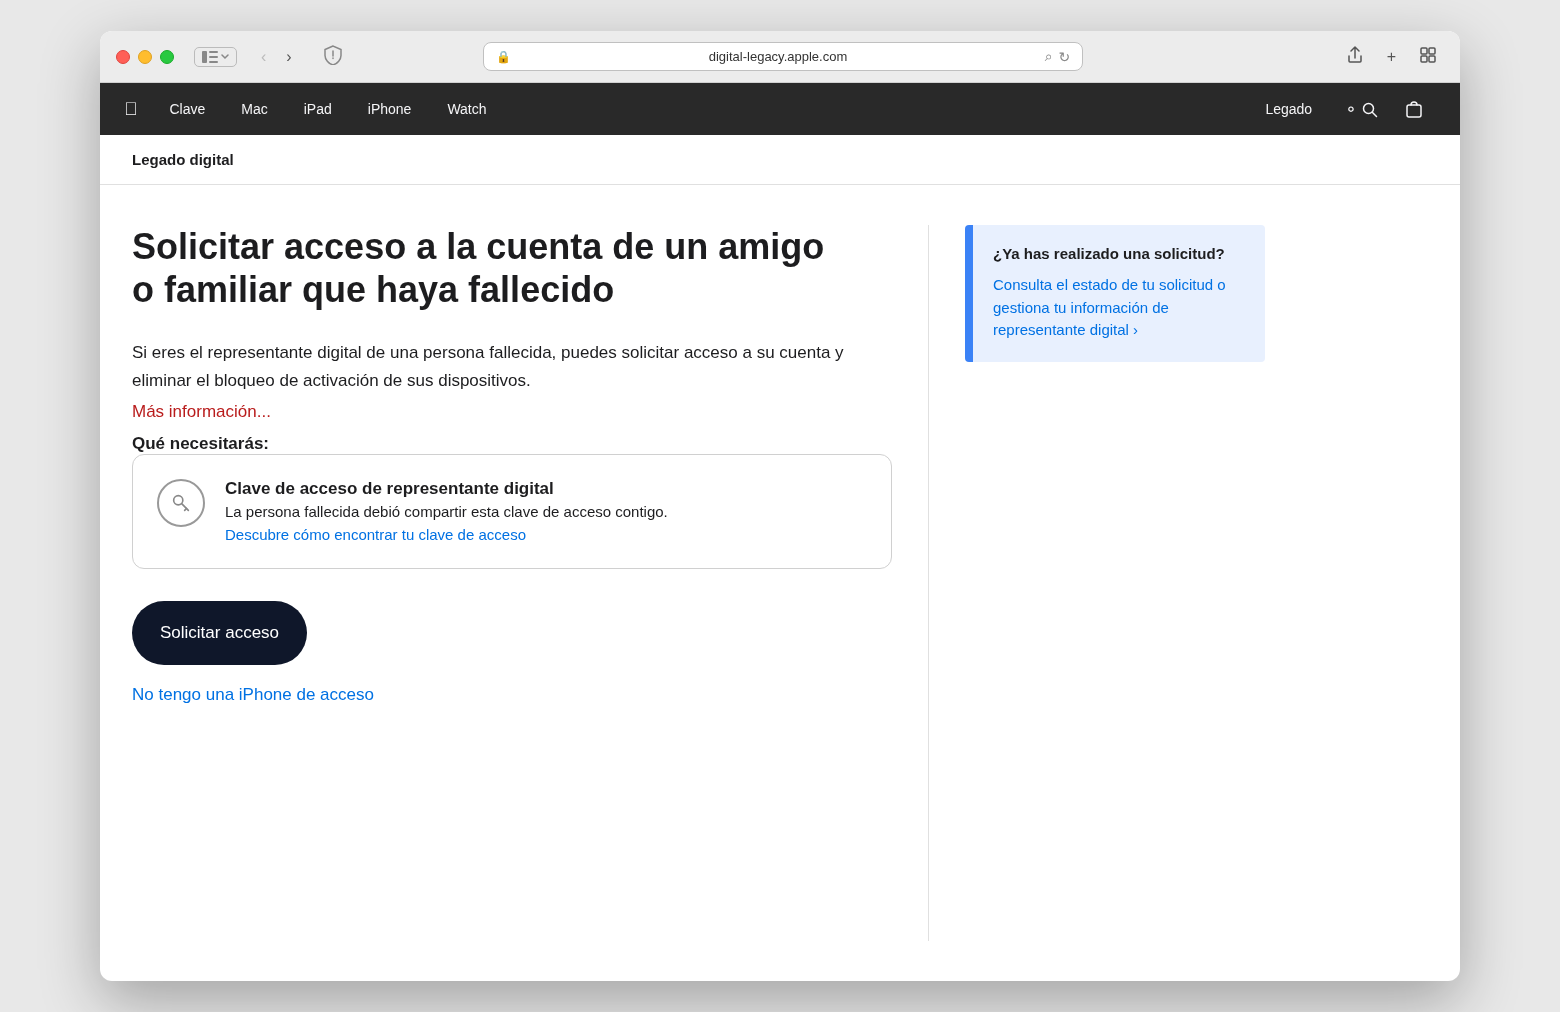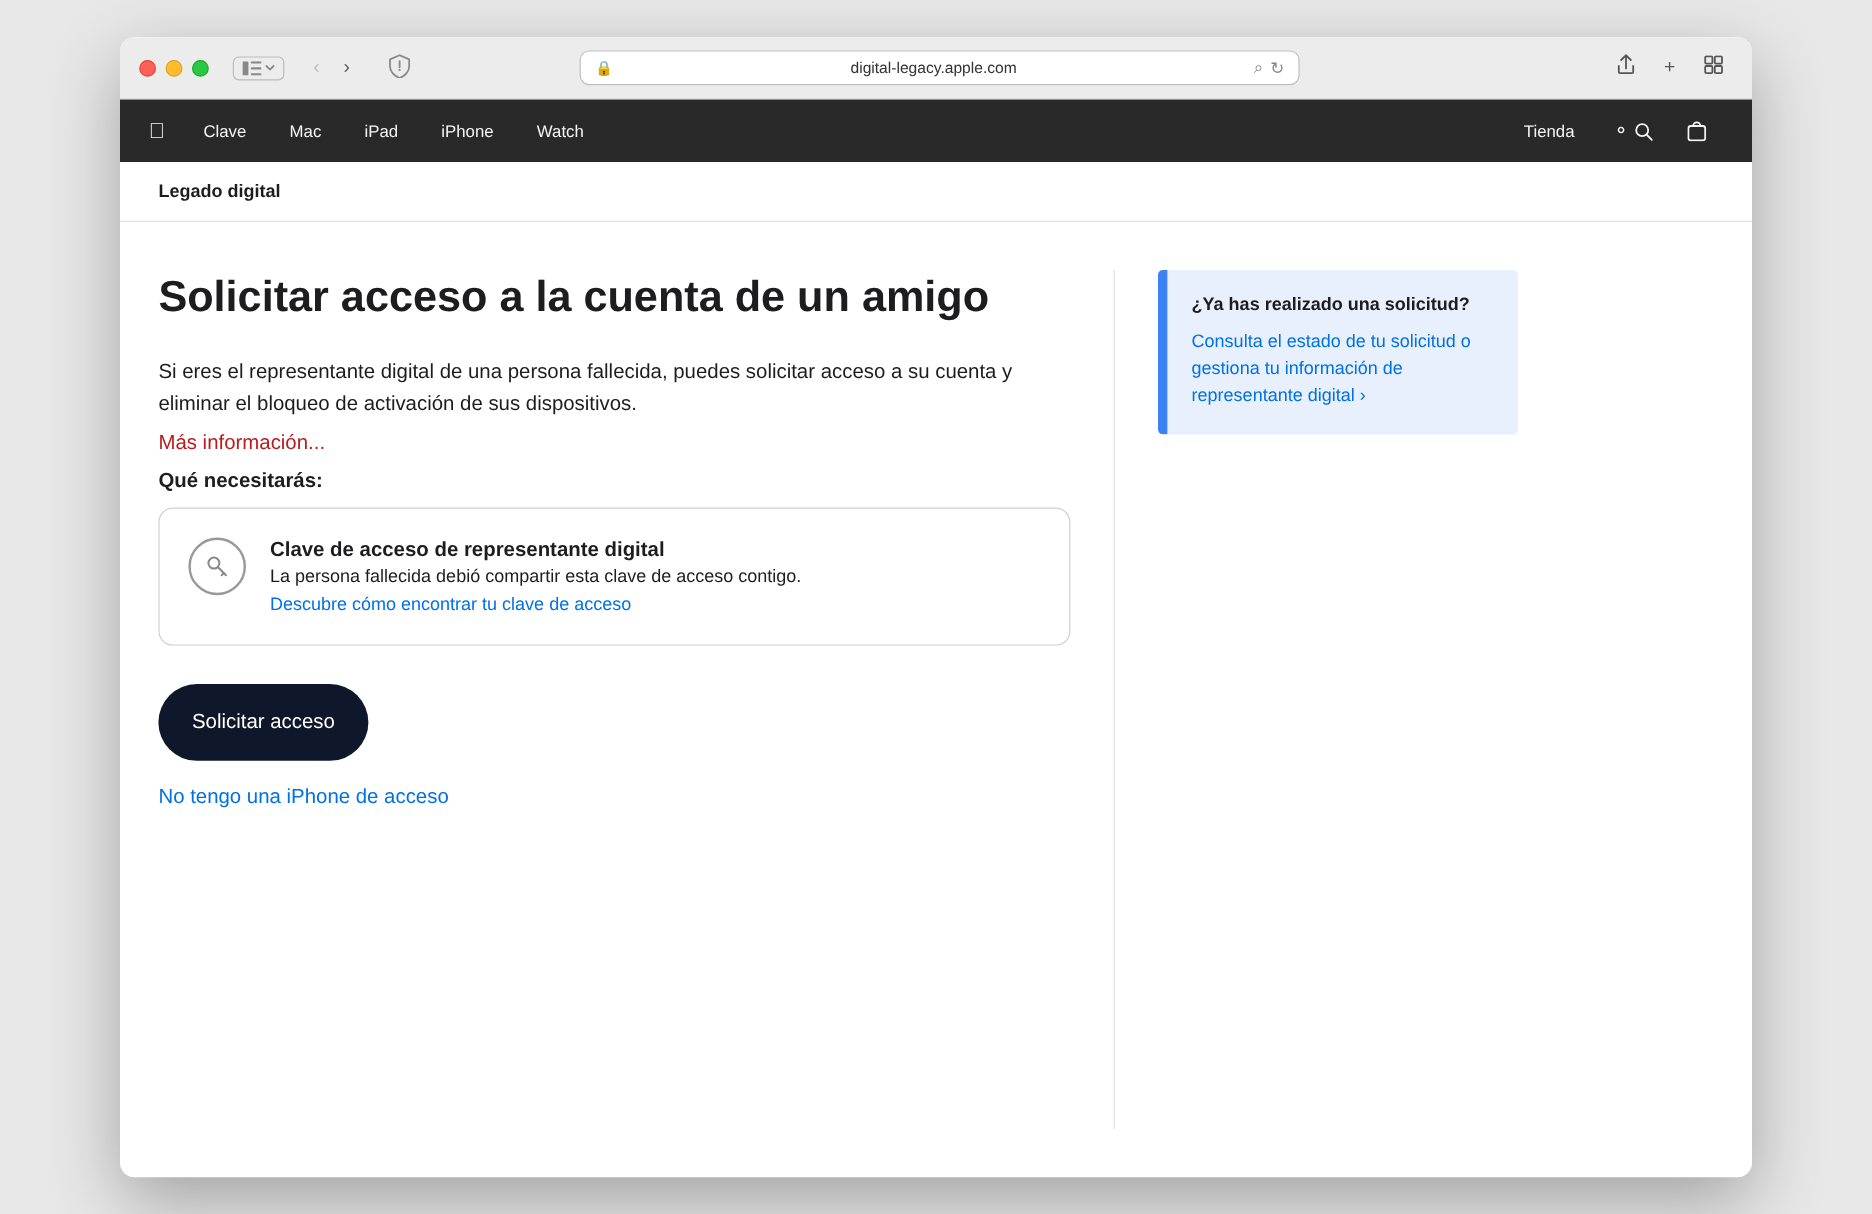--- a/index.html
+++ b/index.html
@@ -146,21 +146,21 @@
       text-decoration: none;
       cursor: pointer;
       display: inline-block;
       margin-bottom: 12px;
     }
 
     .section-label {
       font-size: 17px;
       font-weight: 700;
       color: #1d1d1f;
-      margin-bottom: 12px;
+      margin-bottom: 0;
     }
 
     .requirement-card {
       border: 1px solid #d0d0d0;
       border-radius: 12px;
       padding: 24px;
       display: flex;
       align-items: flex-start;
       gap: 20px;
       margin-bottom: 32px;
@@ -295,21 +295,21 @@
   </div>
 
   <nav class="apple-nav">
     <a class="apple-nav-item apple-logo"></a>
     <a class="apple-nav-item">Clave</a>
     <a class="apple-nav-item">Mac</a>
     <a class="apple-nav-item">iPad</a>
     <a class="apple-nav-item">iPhone</a>
     <a class="apple-nav-item">Watch</a>
     <div class="nav-spacer"></div>
-    <a class="apple-nav-item">Tienda</a>
+    <a class="apple-nav-item">Legado</a>
     <span class="apple-nav-icon">⚬
       <svg width="16" height="16" viewBox="0 0 16 16" fill="none" style="display:inline-block;vertical-align:middle;">
         <circle cx="6.5" cy="6.5" r="5" stroke="#f5f5f7" stroke-width="1.5"></circle>
         <path d="M10.5 10.5l4 4" stroke="#f5f5f7" stroke-width="1.5" stroke-linecap="round"></path>
       </svg>
     </span>
     <span class="apple-nav-icon">
       <svg width="16" height="18" viewBox="0 0 16 18" fill="none" style="display:inline-block;vertical-align:middle;">
         <path d="M5 5a3 3 0 016 0" stroke="#f5f5f7" stroke-width="1.5" stroke-linecap="round"></path>
         <rect x="1" y="5" width="14" height="12" rx="2" stroke="#f5f5f7" stroke-width="1.5"></rect>
@@ -318,20 +318,21 @@
   </nav>
 
   <div class="page-header">
     <h2 class="page-header-title">Legado digital</h2>
   </div>
 
   <div class="main-content">
     <div class="content-left">
       <h1 class="page-title">
         <span>Solicitar acceso a la cuenta de un amigo</span><br>
+        <span>o familiar que haya fallecido</span>
       </h1>
 
       <p class="intro-text">Si eres el representante digital de una persona fallecida, puedes solicitar acceso a su cuenta y eliminar el bloqueo de activación de sus dispositivos.</p>
       <a class="more-info-link">Más información...</a>
 
       <p class="section-label">Qué necesitarás:</p>
 
       <div class="requirement-card">
         <div class="key-icon">
           <svg width="22" height="22" viewBox="0 0 24 24" fill="none">

